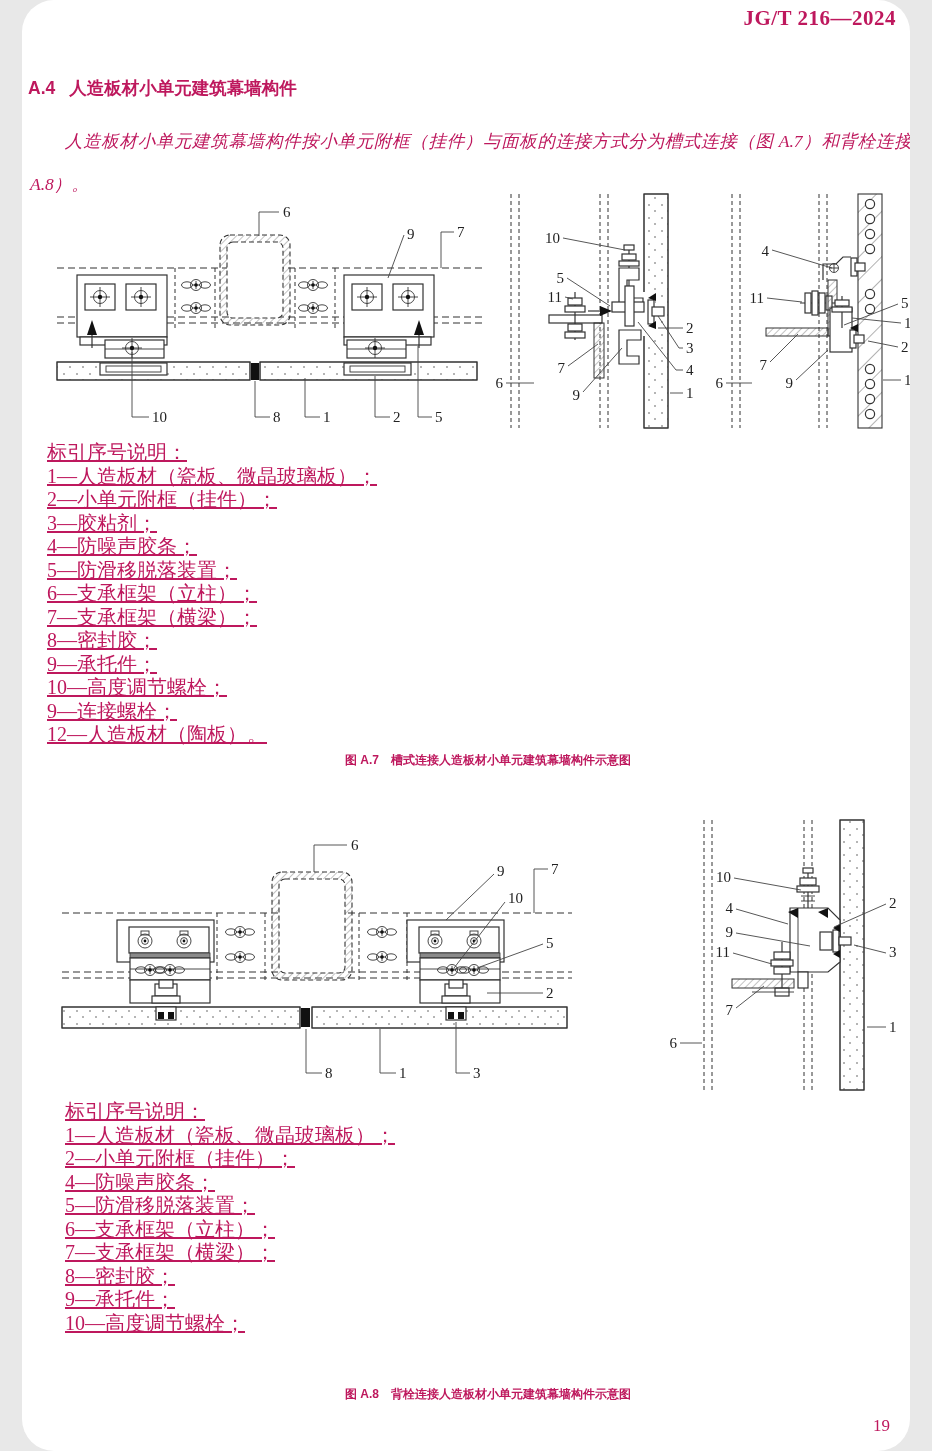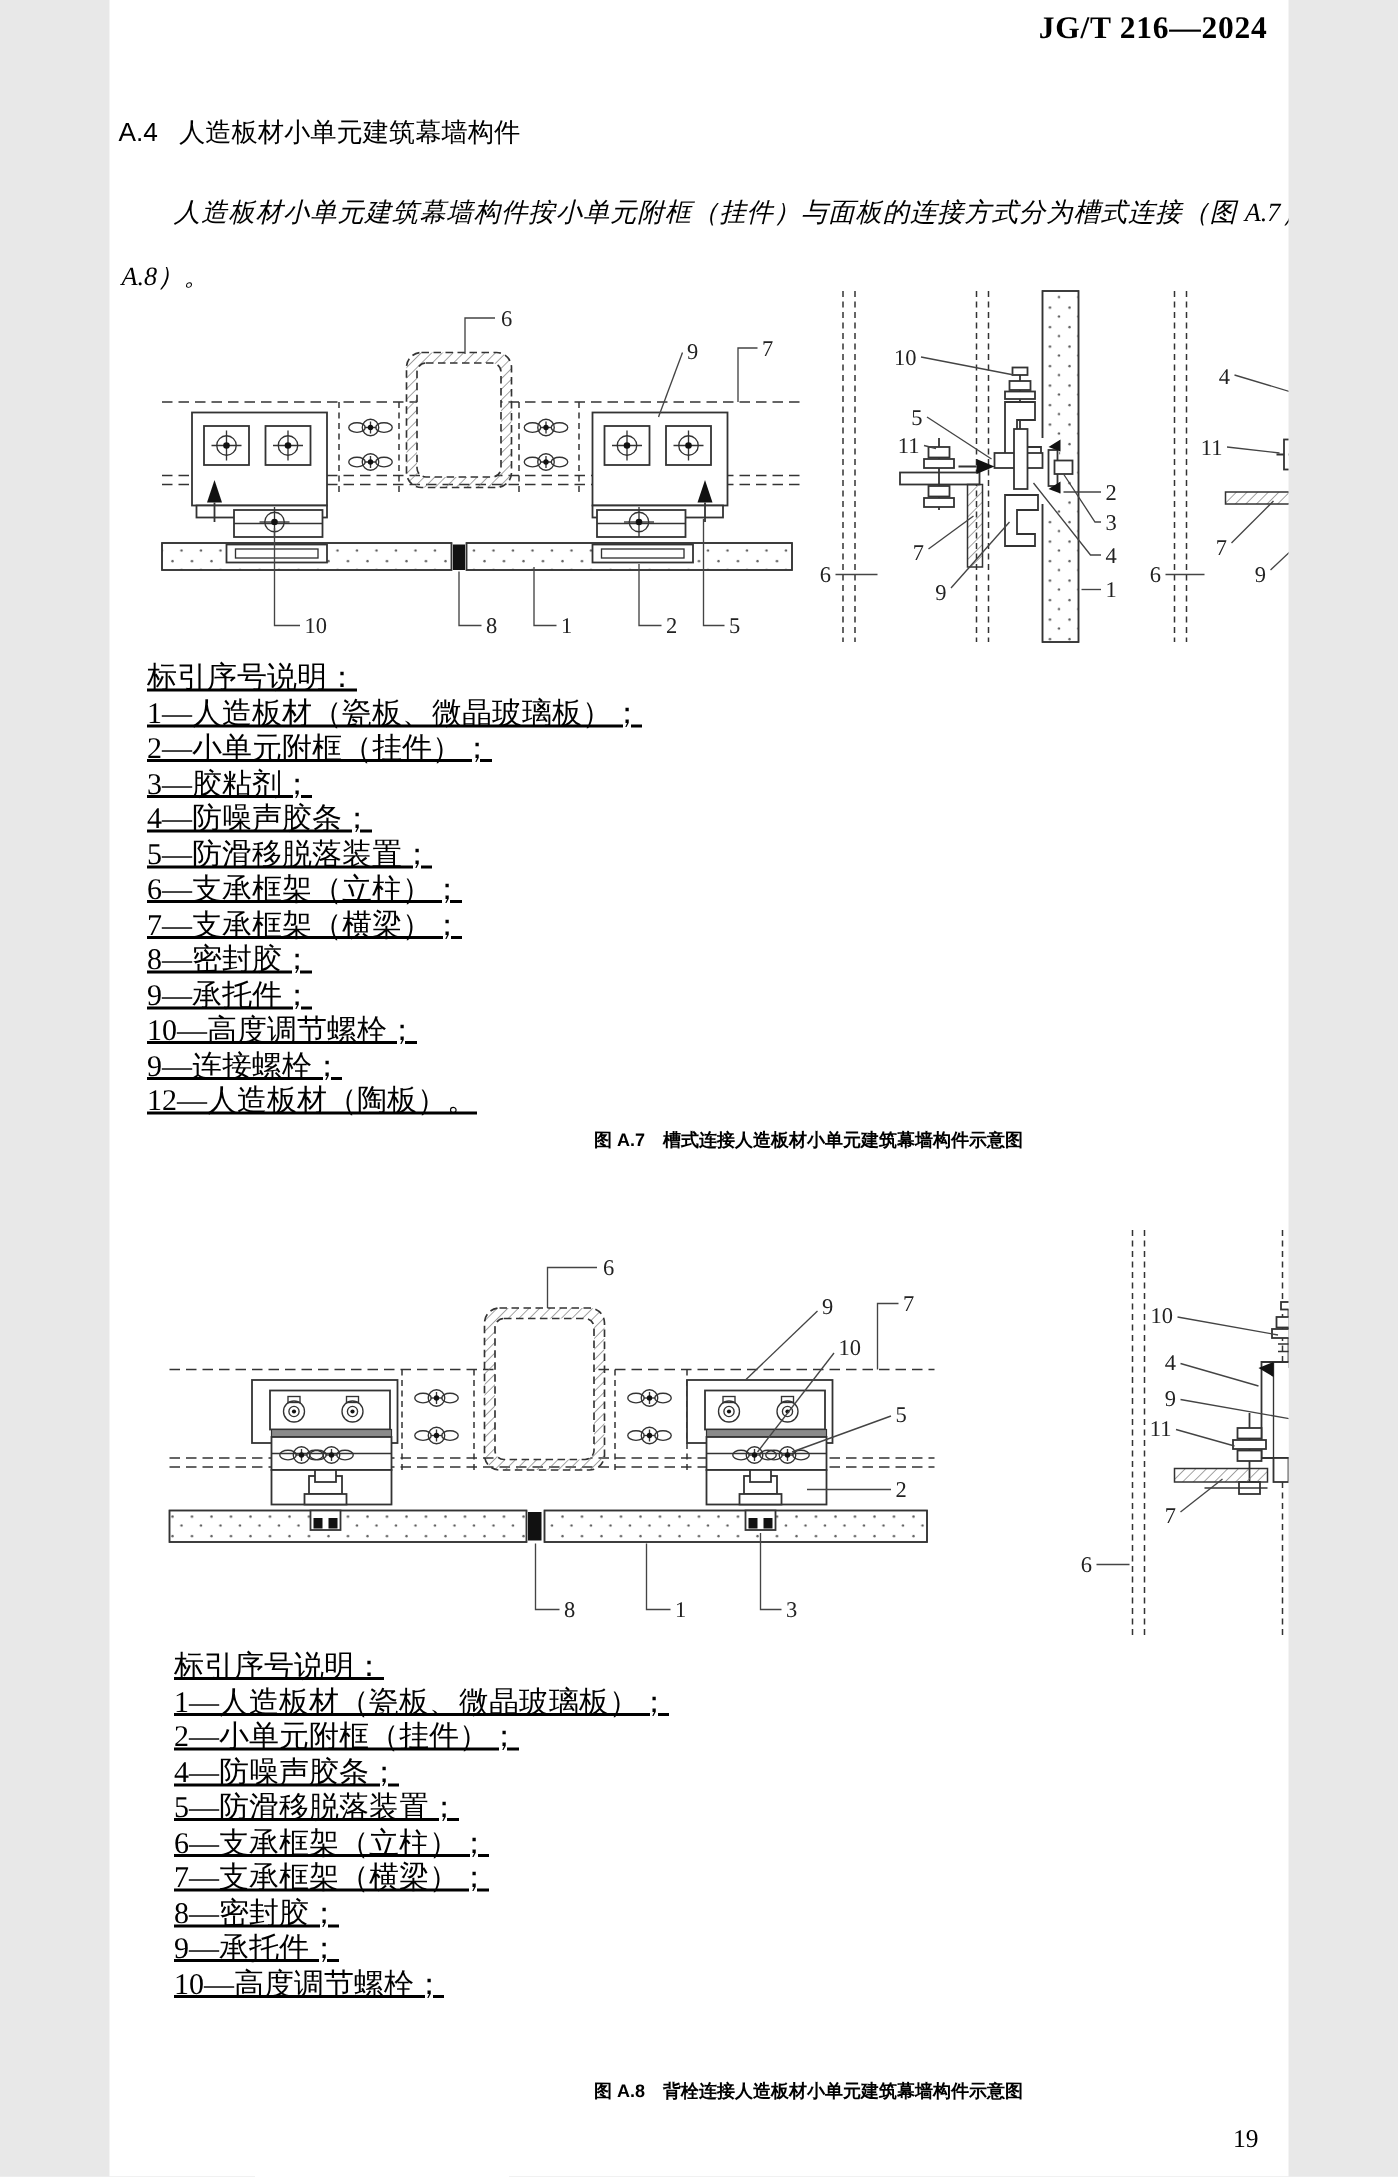--- a/index.html
+++ b/index.html
@@ -1,21 +1,21 @@
 <!DOCTYPE html>
 <html><head>
 <meta charset="utf-8">
 <style>
   html,body{margin:0;padding:0;background:#e8e8e8;}
-  .page{position:relative;width:786px;height:1451px;background:#ffffff;margin:0 auto;
-        font-family:"Liberation Serif","DejaVu Serif",serif;color:#000000;overflow:hidden;}
+  .page{position:relative;width:888px;height:1451px;background:#ffffff;margin:0 auto;
+        font-family:"Liberation Serif","DejaVu Serif",serif;color:#be185d;overflow:hidden;border-radius:32px;}
   .std-code{position:absolute;top:6px;right:14px;font-weight:bold;font-size:21px;
             font-family:"Liberation Serif","DejaVu Serif",serif;letter-spacing:.5px;}
   .heading{position:absolute;top:76px;left:6px;font-family:"Liberation Sans","DejaVu Sans",sans-serif;
-           font-weight:normal;font-size:17.5px;}
+           font-weight:bold;font-size:17.5px;}
   .heading .num{margin-right:14px;}
   .para{position:absolute;top:120px;left:8px;width:918px;font-size:17.5px;line-height:43px;
         text-indent:2em;text-align:justify;font-style:italic;}
   .legend{position:absolute;font-size:20px;line-height:23.5px;text-decoration:underline;}
   .legend1{top:441px;left:25px;}
   .legend2{top:1100px;left:43px;}
   .caption{position:absolute;left:0;width:932px;text-align:center;font-weight:bold;font-size:12px;
            font-family:"Liberation Sans","DejaVu Sans",sans-serif;}
   .cap1{top:752px;}
   .cap2{top:1386px;}

